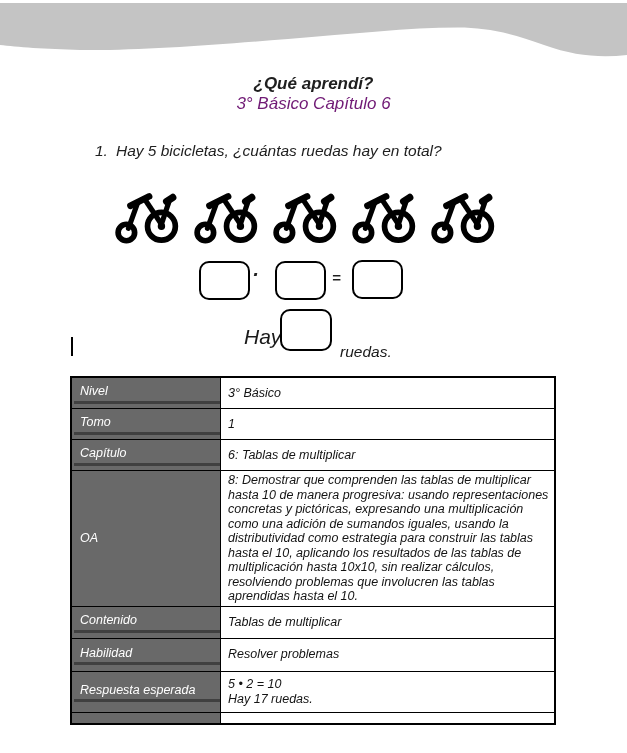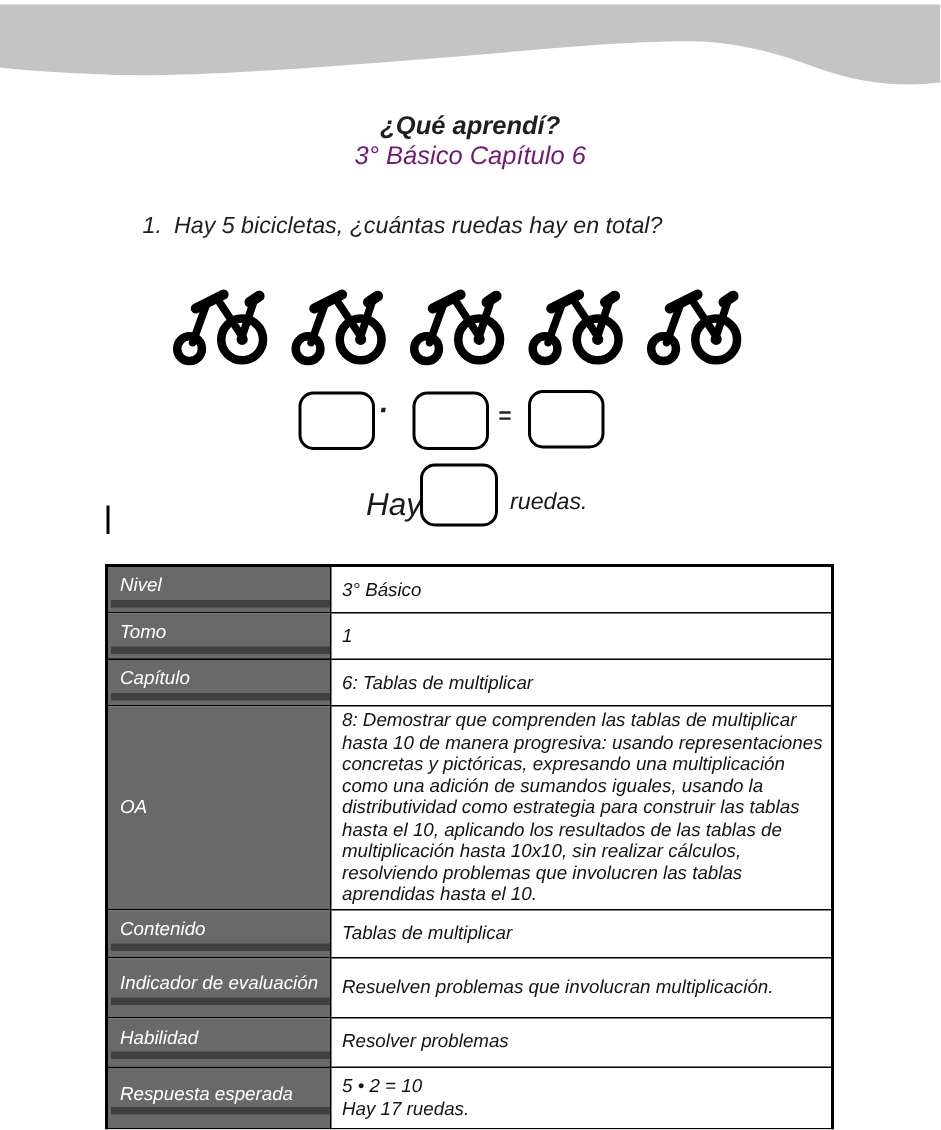--- a/index.html
+++ b/index.html
@@ -15,30 +15,30 @@
   .bikes{position:absolute;top:188px;left:114px;display:flex;gap:13px;}
   .bike{width:66px;height:58px;}
   .ansbox{position:absolute;box-sizing:border-box;border:2px solid #000;border-radius:10px;background:#fff;}
   .box1{left:199px;top:261px;width:51px;height:39px;}
   .box2{left:275px;top:261px;width:51px;height:39px;}
   .box3{left:352px;top:260px;width:51px;height:39px;}
   .box4{left:280px;top:309px;width:52px;height:42px;}
   .opdot{position:absolute;left:252px;top:263px;font-size:20px;font-weight:bold;color:#1f1f1f;}
   .opeq{position:absolute;left:332px;top:269px;font-size:15px;font-weight:bold;color:#1f1f1f;}
   .hay{position:absolute;left:244px;top:325px;font-size:21px;}
-  .ruedas{position:absolute;left:340px;top:326px;font-size:15.5px;}
+  .ruedas{position:absolute;left:340px;top:343px;font-size:15.5px;}
   .caret{position:absolute;left:71px;top:337px;width:2px;height:19px;background:#000;}
   table.info{position:absolute;left:70px;top:376px;width:486px;border-collapse:collapse;
              border:2px solid #000;table-layout:fixed;}
   table.info th, table.info td{border:1px solid #000;font-size:12.5px;line-height:14.5px;
              vertical-align:middle;overflow:hidden;}
   table.info th{width:146px;background:#696969;color:#ffffff;font-weight:normal;
              text-align:left;padding:0 0 0 2px;}
   table.info th .lbl{display:inline-block;box-sizing:border-box;width:100%;
-             padding:2px 0 2px 6px;border-bottom:5px solid #404040;}
+             padding:2px 0 2px 6px;border-bottom:3px solid #404040;}
   table.info th .lbl.no-line{border-bottom:none;}
   table.info td{background:#fff;color:#141414;padding:2px 3px 2px 7px;}
   .h26{height:26px;} .h27{height:27px;margin-left:19px;} .h35{height:35px;} .h28{height:28px;} .h36{height:36px;}
   .partial th,.partial td{height:6px;padding:0;}
 </style>
 </head>
 <body>
 
 <div class="page">
 
@@ -117,24 +117,20 @@
     </tr>
     <tr>
       <th><span class="lbl no-line">OA</span></th>
       <td>8: Demostrar que comprenden las tablas de multiplicar hasta 10 de manera progresiva: usando representaciones concretas y pictóricas, expresando una multiplicación como una adición de sumandos iguales, usando la distributividad como estrategia para construir las tablas hasta el 10, aplicando los resultados de las tablas de multiplicación hasta 10x10, sin realizar cálculos, resolviendo problemas que involucren las tablas aprendidas hasta el 10.</td>
     </tr>
     <tr>
       <th class="h27"><span class="lbl">Contenido</span></th>
       <td class="h27">Tablas de multiplicar</td>
     </tr>
     <tr>
-      <th class="h35"><span class="lbl">Indicador de evaluación</span></th>
-      <td class="h35">Resuelven problemas que involucran multiplicación.</td>
-    </tr>
-    <tr>
       <th class="h28"><span class="lbl">Habilidad</span></th>
       <td class="h28">Resolver problemas</td>
     </tr>
     <tr>
       <th class="h36"><span class="lbl">Respuesta esperada</span></th>
       <td class="h36">
         <div>5 • 2 = 10</div>
         <div>Hay 17 ruedas.</div>
       </td>
     </tr>

